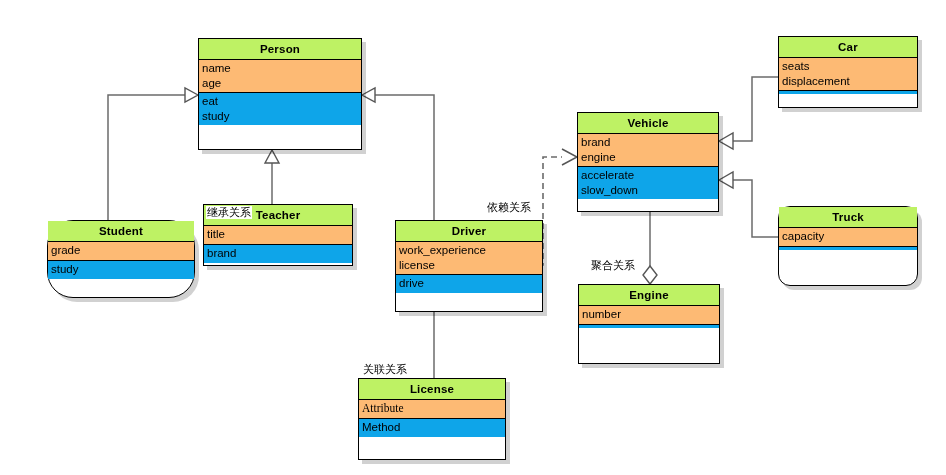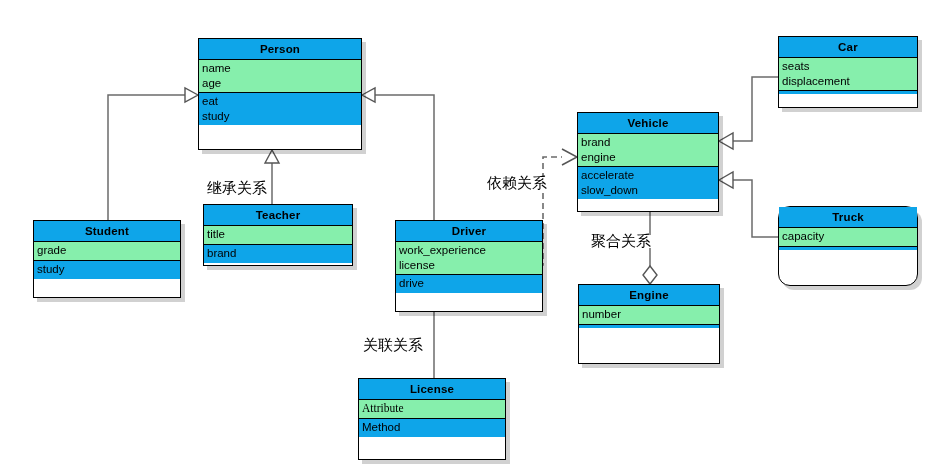--- a/index.html
+++ b/index.html
@@ -25,54 +25,55 @@
   }
   .uml-name{
     box-sizing:border-box;
     height:21px;
     line-height:20px;
     text-align:center;
     font-size:11.5px;
     font-weight:bold;
     color:#000000;
     border-bottom:1.6px solid #000000;
-    background:#0ea5e9;
+    background:#bef264;
     letter-spacing:.2px;
     overflow:hidden;
     white-space:nowrap;
   }
   .uml-attrs{
     box-sizing:border-box;
     border-bottom:1.6px solid #000000;
     padding:1px 0 2px 3px;
-    background:#86efac;
+    background:#fdba74;
   }
   .uml-ops{
     box-sizing:border-box;
     padding:1px 0 2px 3px;
     background:#0ea5e9;
   }
   .uml-member{
     font-size:11.5px;
     line-height:14.5px;
     color:#000000;
     white-space:nowrap;
     overflow:hidden;
   }
   
   .edge-label{
     position:absolute;
-    font-size:15px;
+    font-size:11px;
     line-height:13px;
     color:#000000;
     white-space:nowrap;
     background:#ffffff;
     padding:0 1px;
     z-index:6;
     font-family:"DejaVu Sans","Liberation Sans",sans-serif;
+    margin-top:24px;
   }
   #wires{
     position:absolute;
     left:0;top:0;
     width:946px;height:475px;
     z-index:2;
     pointer-events:none;
   }
   .wire{fill:none;stroke:#6b6b6b;stroke-width:1.5;}
   .wire-dash{fill:none;stroke:#6b6b6b;stroke-width:1.6;stroke-dasharray:6 4;}
@@ -115,21 +116,21 @@
     <div class="uml-attrs" style="height:33px;">
       <div class="uml-member">name</div>
       <div class="uml-member">age</div>
     </div>
     <div class="uml-ops">
       <div class="uml-member">eat</div>
       <div class="uml-member">study</div>
     </div>
   </div>
 
-  <div class="uml-class" style="left:33px; top:220px; width:148px; height:78px;">
+  <div class="uml-class" style="left:47px; top:220px; width:148px; height:78px;border-radius:26px;">
     <div class="uml-name">Student</div>
     <div class="uml-attrs" style="height:19px;">
       <div class="uml-member">grade</div>
     </div>
     <div class="uml-ops">
       <div class="uml-member">study</div>
     </div>
   </div>
 
   <div class="uml-class" style="left:203px; top:204px; width:150px; height:62px;">

